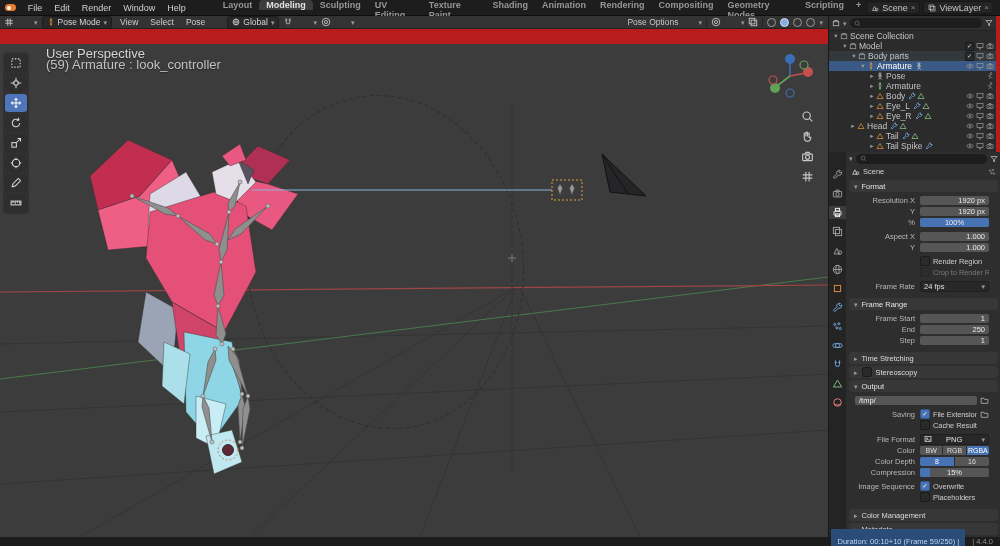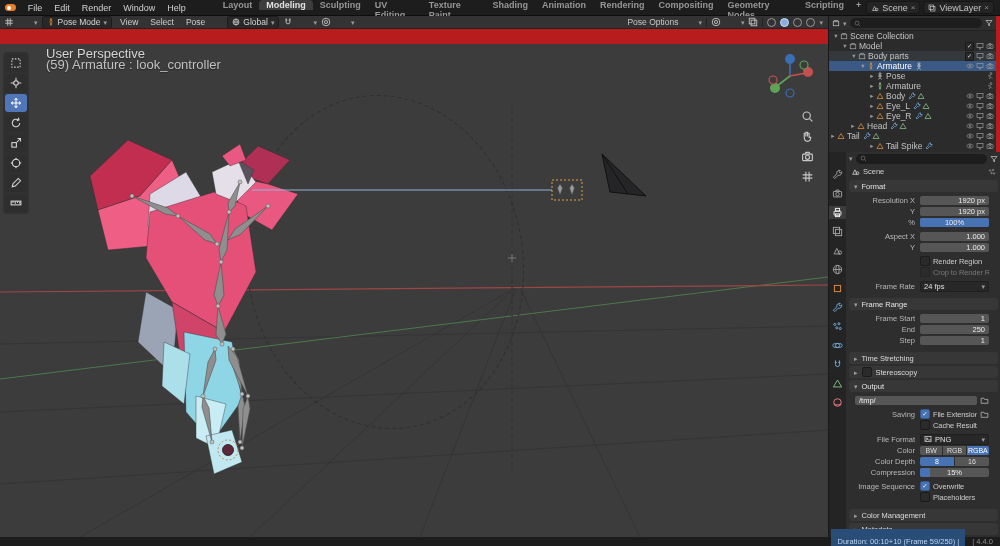--- a/index.html
+++ b/index.html
@@ -90,21 +90,21 @@
   .pbody{padding:3px 0 4px;}
   .prow{height:10px;display:flex;align-items:center;margin-bottom:1px;}
   .plabel{width:66px;text-align:right;padding-right:5px;color:#b8b8b8;flex:none;white-space:nowrap;}
   .pval{flex:1;margin-right:9px;display:flex;align-items:center;gap:3px;min-width:0;}
   .nfield{flex:1;height:9px;background:#565656;border-radius:2px;color:#ececec;display:flex;align-items:center;
           justify-content:flex-end;padding:0 4px;position:relative;overflow:hidden;}
   .nfield.center{justify-content:center;}
   .nfield .fill{position:absolute;left:0;top:0;bottom:0;background:#4772b3;}
   .nfield span{position:relative;z-index:1;}
   .drop{flex:1;height:9px;background:#282828;border:1px solid #1f1f1f;border-radius:2px;color:#e2e2e2;display:flex;
-        align-items:center;gap:3px;padding:0 3px;}
+        align-items:center;gap:14px;padding:0 3px;}
   .drop .lbl{flex:1;white-space:nowrap;overflow:hidden;}
   .cb{width:8px;height:8px;background:#2a2a2a;border:1px solid #1b1b1b;border-radius:2px;flex:none;
       color:#fff;font-size:6.5px;line-height:8px;text-align:center;}
   .cb.on{background:#4772b3;border-color:#35578a;}
   .cbl{color:#cccccc;white-space:nowrap;overflow:hidden;letter-spacing:-0.1px;}
   .dim{opacity:.45;}
   .segrow{flex:1;display:flex;gap:1px;}
   .seg{flex:1;height:9px;background:#565656;color:#dedede;display:flex;align-items:center;justify-content:center;font-size:7px;}
   .seg:first-child{border-radius:2px 0 0 2px;} .seg:last-child{border-radius:0 2px 2px 0;}
   .seg.on{background:#4772b3;color:#fff;}
@@ -707,21 +707,21 @@
             <use href="#i-eye"></use>
           </svg>
         <svg class="ic">
             <use href="#i-screen"></use>
           </svg>
         <svg class="ic">
             <use href="#i-cam"></use>
           </svg>
       </span>
     </div>
-    <div class="orow" style="">
+    <div class="orow" style="padding-left:39px">
       <span class="dis">▸</span>
       <svg class="ic oc-orange">
           <use href="#i-tri"></use>
         </svg>
       <span class="olabel">Tail</span>
       <svg class="ic oc-blue xic">
           <use href="#i-wrench"></use>
         </svg>
       <svg class="ic oc-green xic">
           <use href="#i-tri"></use>

